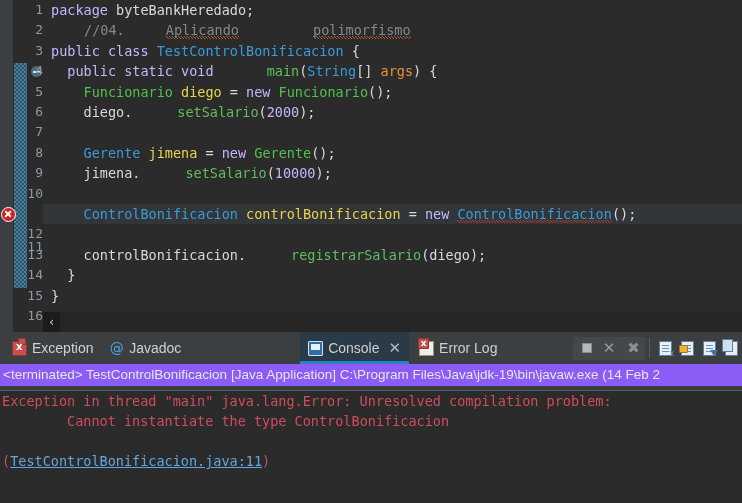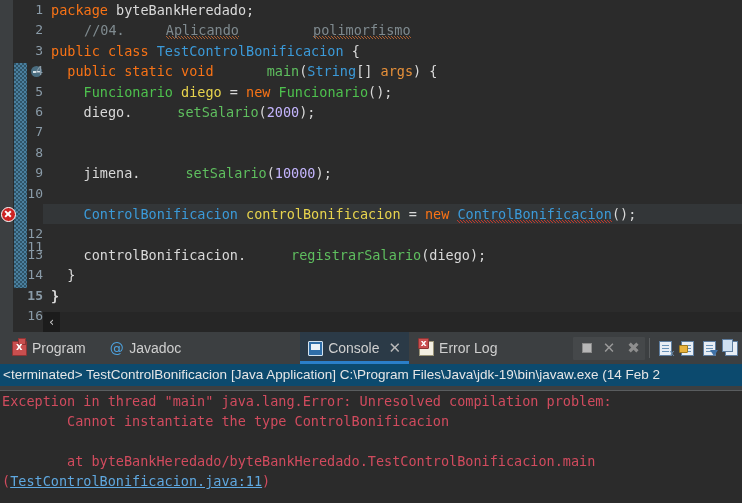--- a/index.html
+++ b/index.html
@@ -42,21 +42,21 @@
   }
   .row .src{position:absolute;left:51px;top:0;}
   .row.cur .hl{
     position:absolute;left:43px;top:0;width:699px;height:20.4px;
     background:#333638;
   }
   .row.cur .src,.row.cur .ln{position:absolute;z-index:2;}
   .row.cur .ln{z-index:3;margin-top:33px;}
 
   
-  .kw{color:#f97316;margin-top:36px;}
+  .kw{color:#c4b5fd;margin-top:36px;}
   .kw2{color:#e8913a;}
   .typ{color:#3b9ad9;}
   .typg{color:#4ec14e;}
   .fld{color:#e8d44d;}
   .mth{color:#5fbf5f;padding-left:45px;}
   .num{color:#c4b5fd;}
   .cmt{color:#7f8a8f;margin-left:33px;}
   .pl{color:#d9d9d9;}
   .squig{
     background-image:linear-gradient(45deg,transparent 40%,#c0392b 40%,#c0392b 60%,transparent 60%);
@@ -179,21 +179,21 @@
     content:"";position:absolute;right:-3px;bottom:-1px;width:0;height:0;
     border-left:4px solid transparent;border-right:4px solid transparent;border-top:6px solid #3f72a8;
   }
   .doc.cpy:after{
     content:"";position:absolute;left:-4px;top:-3px;width:11px;height:13px;
     background:#cfe0f0;border:1px solid #5e7ea0;box-sizing:border-box;
   }
 
   
   .termline{
-    position:relative;height:22px;line-height:22px;background:#0c4a6e;color:#e6e6e6;
+    position:relative;height:22px;line-height:22px;background:#8b5cf6;color:#e6e6e6;
     font-size:13.5px;padding-left:3px;white-space:nowrap;overflow:hidden;
     font-family:"Liberation Sans",sans-serif;
   }
   .console{
     position:absolute;left:0;top:58px;width:742px;height:113px;background:#2b2b2b;
     border-top:1px solid #5a5d5f;box-sizing:border-box;overflow:hidden;
   }
   .cline{
     height:20px;line-height:20px;white-space:pre;font-size:13.5px;padding-left:2px;
     font-family:"DejaVu Sans Mono","Liberation Mono",monospace;color:#d14b5e;
@@ -209,28 +209,28 @@
     <div class="gutter-bg"></div>
     <div class="fold-bar" id="foldbar" style="top: 63.2px; height: 224.4px;"></div>
     <div class="code-rows" id="code-rows">
         <div class="row" style="top: 0px; position: absolute; left: 0px; width: 742px;"><span class="ln">1</span><span class="src"><span class="kw">package </span><span class="pl">byteBankHeredado</span><span class="pl">;</span></span></div>
         <div class="row" style="top: 20.4px; position: absolute; left: 0px; width: 742px;"><span class="ln">2</span><span class="src"><span class="cmt">//04. </span><span class="cmt squig-o">Aplicando</span><span class="cmt"> </span><span class="cmt squig-o">polimorfismo</span></span></div>
         <div class="row" style="top: 40.8px; position: absolute; left: 0px; width: 742px;"><span class="ln">3</span><span class="src"><span class="kw">public class </span><span class="typ">TestControlBonificacion</span><span class="pl"> {</span></span></div>
         <div class="row" style="top: 61.2px; position: absolute; left: 0px; width: 742px;"><span class="fold-mark"></span><span class="ln">4</span><span class="src"><span class="kw">  public static void </span><span class="mth">main</span><span class="pl">(</span><span class="typ">String</span><span class="pl">[] </span><span class="kw2">args</span><span class="pl">) {</span></span></div>
         <div class="row" style="top: 81.6px; position: absolute; left: 0px; width: 742px;"><span class="ln">5</span><span class="src"><span class="pl">    </span><span class="typg">Funcionario</span><span class="pl"> </span><span class="fld">diego</span><span class="pl"> = </span><span class="kw">new </span><span class="typg">Funcionario</span><span class="pl">();</span></span></div>
         <div class="row" style="top: 102px; position: absolute; left: 0px; width: 742px;"><span class="ln">6</span><span class="src"><span class="pl">    </span><span class="pl">diego</span><span class="pl">.</span><span class="mth">setSalario</span><span class="pl">(</span><span class="num">2000</span><span class="pl">);</span></span></div>
         <div class="row" style="top: 122.4px; position: absolute; left: 0px; width: 742px;"><span class="ln">7</span><span class="src"></span></div>
-        <div class="row" style="top: 142.8px; position: absolute; left: 0px; width: 742px;"><span class="ln">8</span></div>
+        <div class="row" style="top: 142.8px; position: absolute; left: 0px; width: 742px;"><span class="ln">8</span><span class="src"><span class="pl">    </span><span class="typ">Gerente</span><span class="pl"> </span><span class="fld">jimena</span><span class="pl"> = </span><span class="kw">new </span><span class="typg">Gerente</span><span class="pl">();</span></span></div>
         <div class="row" style="top: 163.2px; position: absolute; left: 0px; width: 742px;"><span class="ln">9</span><span class="src"><span class="pl">    </span><span class="pl">jimena</span><span class="pl">.</span><span class="mth">setSalario</span><span class="pl">(</span><span class="num">10000</span><span class="pl">);</span></span></div>
         <div class="row" style="top: 183.6px; position: absolute; left: 0px; width: 742px;"><span class="ln">10</span><span class="src"></span></div>
         <div class="row cur" style="top: 204px; position: absolute; left: 0px; width: 742px;"><div class="hl"></div><span class="err-mark"></span><span class="ln">11</span><span class="src"><span class="pl">    </span><span class="typ">ControlBonificacion</span><span class="pl"> </span><span class="fld">controlBonificacion</span><span class="pl"> = </span><span class="kw">new </span><span class="typ squig">ControlBonificacion</span><span class="pl">();</span></span></div>
         <div class="row" style="top: 224.4px; position: absolute; left: 0px; width: 742px;"><span class="ln">12</span><span class="src"></span></div>
         <div class="row" style="top: 244.8px; position: absolute; left: 0px; width: 742px;"><span class="ln">13</span><span class="src"><span class="pl">    </span><span class="pl">controlBonificacion</span><span class="pl">.</span><span class="mth">registrarSalario</span><span class="pl">(</span><span class="pl">diego</span><span class="pl">);</span></span></div>
         <div class="row" style="top: 265.2px; position: absolute; left: 0px; width: 742px;"><span class="ln">14</span><span class="src"><span class="pl">  }</span></span></div>
-        <div class="row" style="top: 285.6px; position: absolute; left: 0px; width: 742px; font-weight: bold;"><span class="ln">15</span><span class="src"><span class="pl">}</span></span></div>
+        <div class="row" style="top: 285.6px; position: absolute; left: 0px; width: 742px;"><span class="ln">15</span><span class="src"><span class="pl">}</span></span></div>
         <div class="row" style="top: 306px; position: absolute; left: 0px; width: 742px;"><span class="ln">16</span><span class="src"></span></div>
       </div>
 
     <div class="h-scroll">
       <div class="track"></div>
       <div class="thumb">‹</div>
     </div>
   </div>
 
   <div class="panel">
@@ -269,21 +269,21 @@
               <i class="ln2"></i>
               <i class="ln3"></i>
           </span>
         </div>
         <div class="tbtn">
           <span class="doc cpy"></span>
         </div>
       </div>
     <div class="tab" style="left: 4px;">
           <span class="ic ic-problems"></span>
-          <span class="tx">Program</span>
+          <span class="tx">Exception</span>
         </div>
         <div class="tab" style="left: 101.141px;">
           <span class="ic ic-javadoc">@</span>
           <span class="tx">Javadoc</span>
         </div>
         <div class="tab active" style="left: 300.125px;">
           <span class="ic ic-console"></span>
           <span class="tx">Console</span>
           <span class="close">✕</span>
         </div>
@@ -292,17 +292,16 @@
           <span class="tx">Error Log</span>
         </div>
       </div>
 
     <div class="termline">&lt;terminated&gt; TestControlBonificacion [Java Application] C:\Program Files\Java\jdk-19\bin\javaw.exe  (14 Feb 2</div>
 
     <div class="console" id="console">
         <div class="cline"><span>Exception in thread "main" java.lang.Error: Unresolved compilation problem: </span></div>
         <div class="cline"><span>	Cannot instantiate the type ControlBonificacion</span></div>
         <div class="cline"><span></span></div>
-        <div class="cline"><span>	at byteBankHeredado/byteBankHeredado.TestControlBonificacion.main</span></div>
         <div class="cline"><span>(</span><span class="link">TestControlBonificacion.java:11</span><span>)</span></div>
       </div>
   </div>
 </div>
 
 </body></html>

